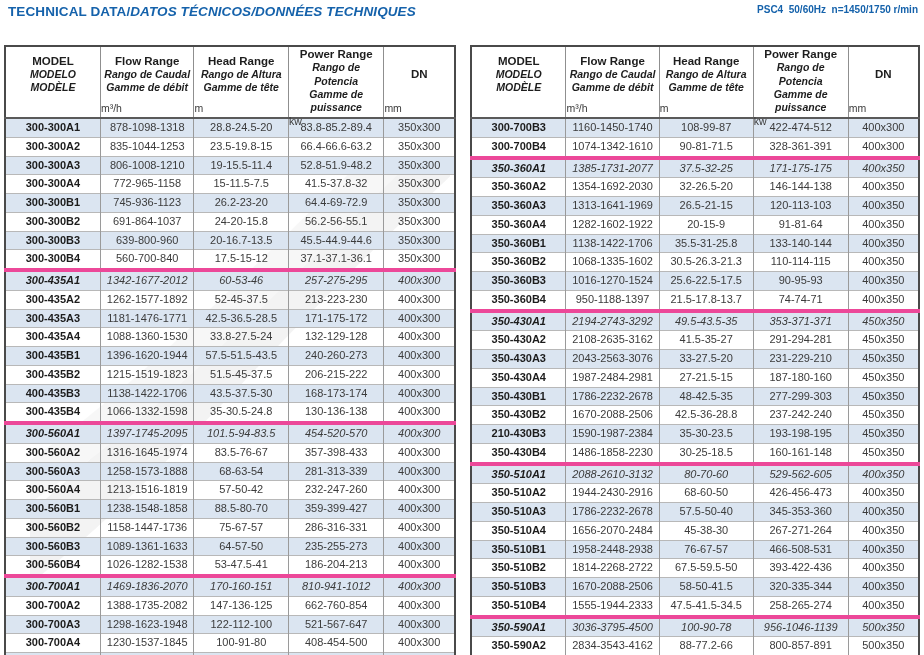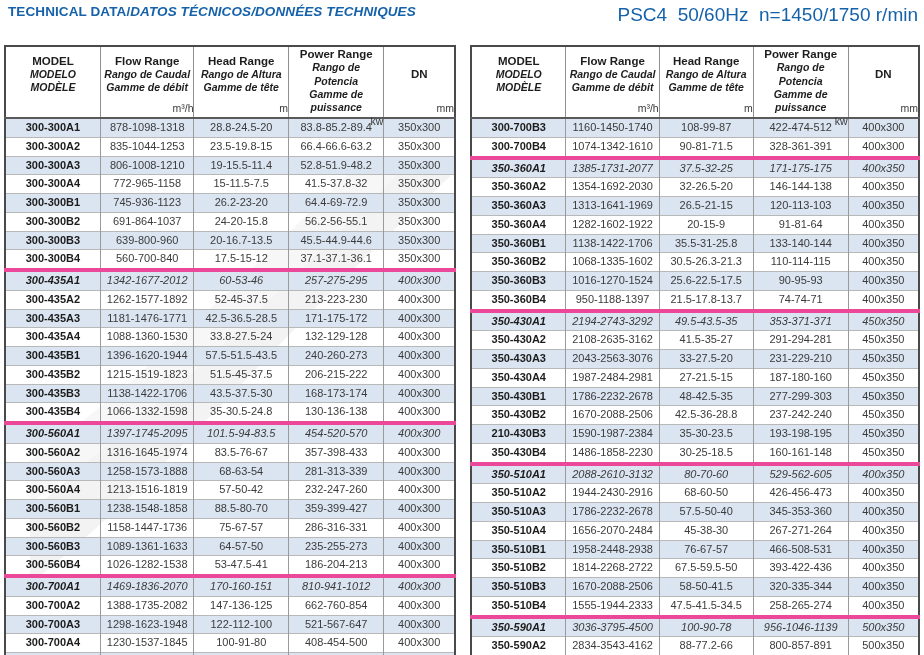--- a/index.html
+++ b/index.html
@@ -19,21 +19,21 @@
   }
 
   .page-title {
     position:absolute; left:8px; top:4px;
     font-size:13.5px; font-weight:bold; color:#1562ab;
     letter-spacing:0.1px; white-space:pre;
   }
   .page-title .it { font-style:italic; }
   .spec-header {
     position:absolute; right:6px; top:4px;
-    font-size:19px; font-weight:normal; color:#1562ab;
+    font-size:10px; font-weight:bold; color:#1562ab;
     white-space:pre;
   }
 
   .table-wrap { position:absolute; top:45px; }
   .table-wrap.left  { left:4px;   width:452px; }
   .table-wrap.right { left:470px; width:450px; }
 
   table {
     width:100%; border-collapse:collapse; table-layout:fixed;
     border:2px solid #4a4a4a;
@@ -54,21 +54,21 @@
   thead th:first-child { border-left:none; }
   .col-box { display:flex; flex-direction:column; height:70px; }
   .col-lines {
     flex:1 1 auto; display:flex; flex-direction:column;
     align-items:center; justify-content:center; line-height:1.25;
   }
   .col-line-en { font-size:11.5px; font-weight:bold; color:#1d1d1d; }
   .col-line-tr { font-size:10.5px; font-weight:bold; font-style:italic; color:#1d1d1d; }
   .col-unit {
     flex:0 0 16px; font-size:10.5px; font-weight:normal; color:#3a3a3a;
-    text-align:right; line-height:14px;
+    text-align:left; line-height:14px;
   }
 
   tbody td {
     border-left:1px solid #9a9a9a;
     border-top:1px solid #b8b8b8;
     height:17.75px; padding:0 2px;
     font-size:11px; color:#3b3b3b; text-align:center;
     line-height:17.75px; white-space:nowrap; overflow:hidden;
   }
   tbody td:first-child {
@@ -245,21 +245,21 @@
             <td>400x300</td>
           </tr>
           <tr>
             <td>300-435B2</td>
             <td>1215-1519-1823</td>
             <td>51.5-45-37.5</td>
             <td>206-215-222</td>
             <td>400x300</td>
           </tr>
           <tr class="stripe">
-            <td>300-435B3</td>
+            <td>400-435B3</td>
             <td>1138-1422-1706</td>
             <td>43.5-37.5-30</td>
             <td>168-173-174</td>
             <td>400x300</td>
           </tr>
           <tr>
             <td>300-435B4</td>
             <td>1066-1332-1598</td>
             <td>35-30.5-24.8</td>
             <td>130-136-138</td>

